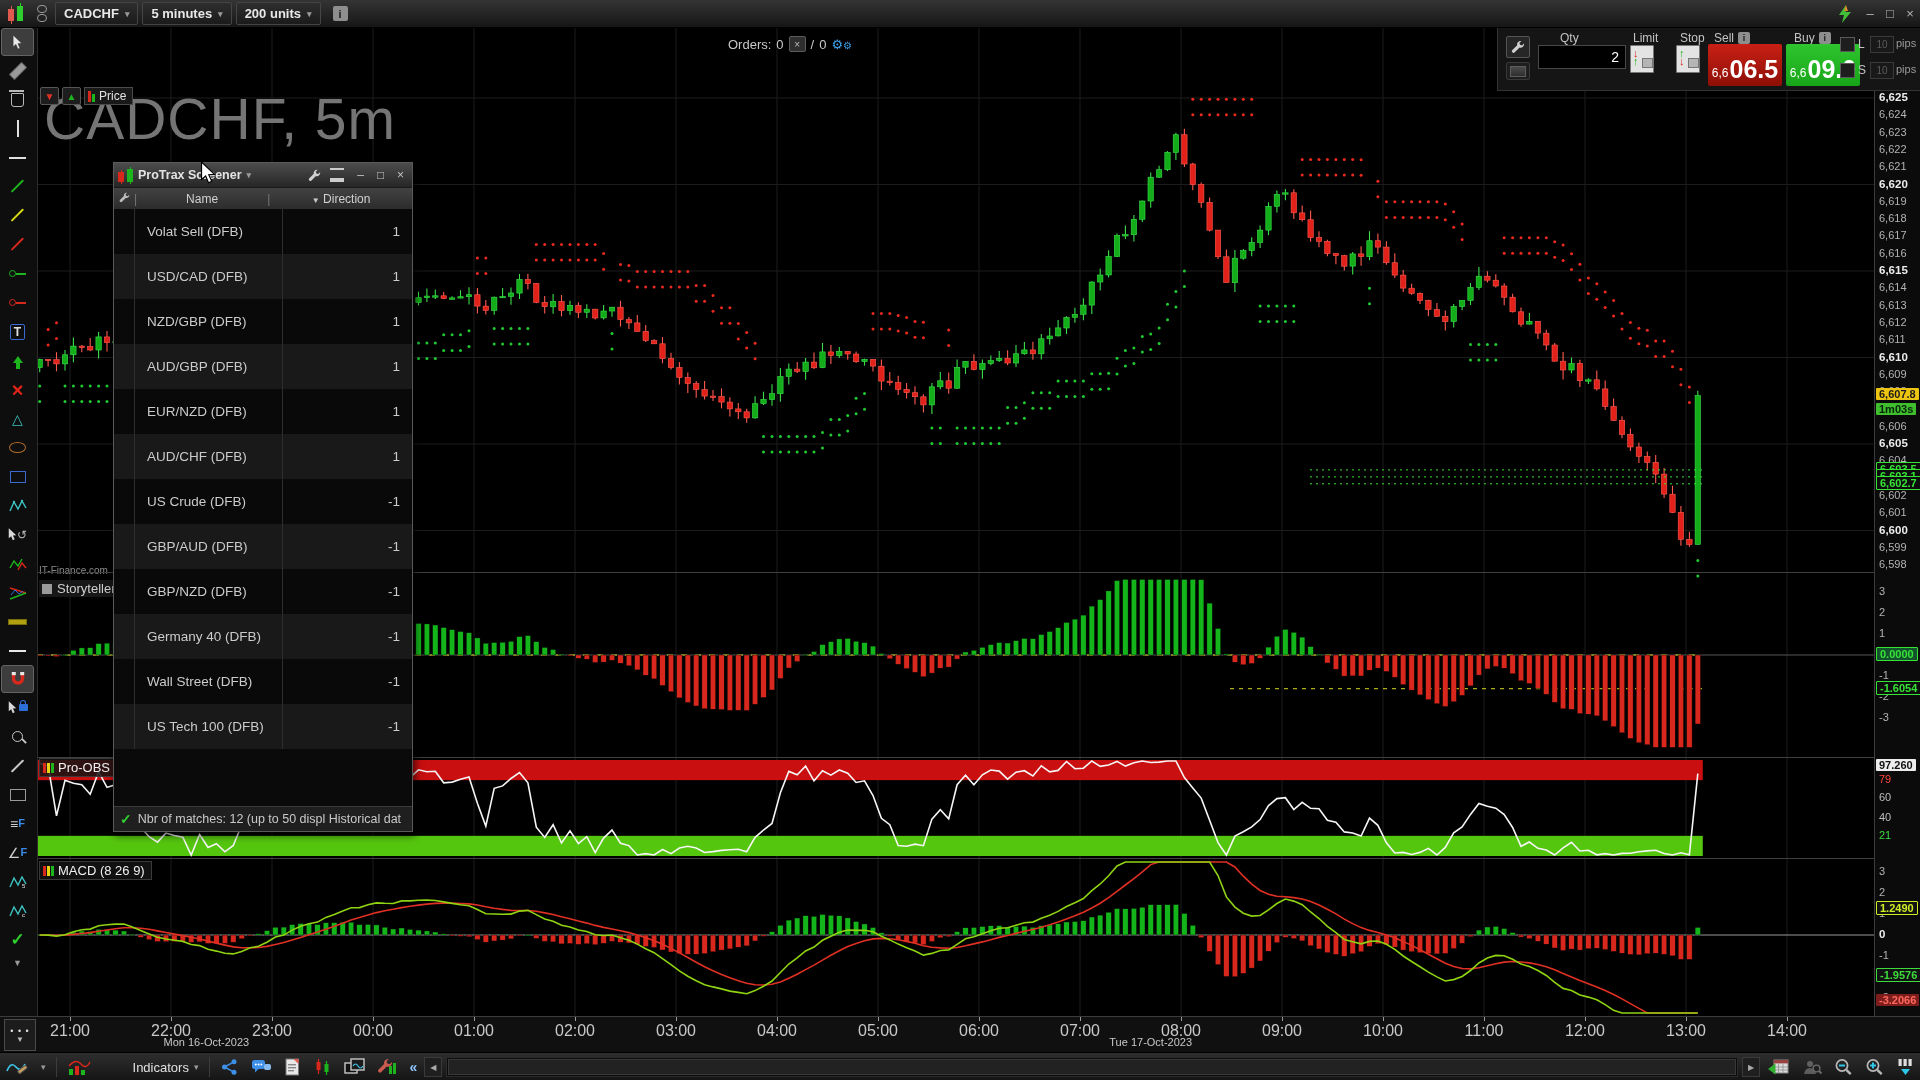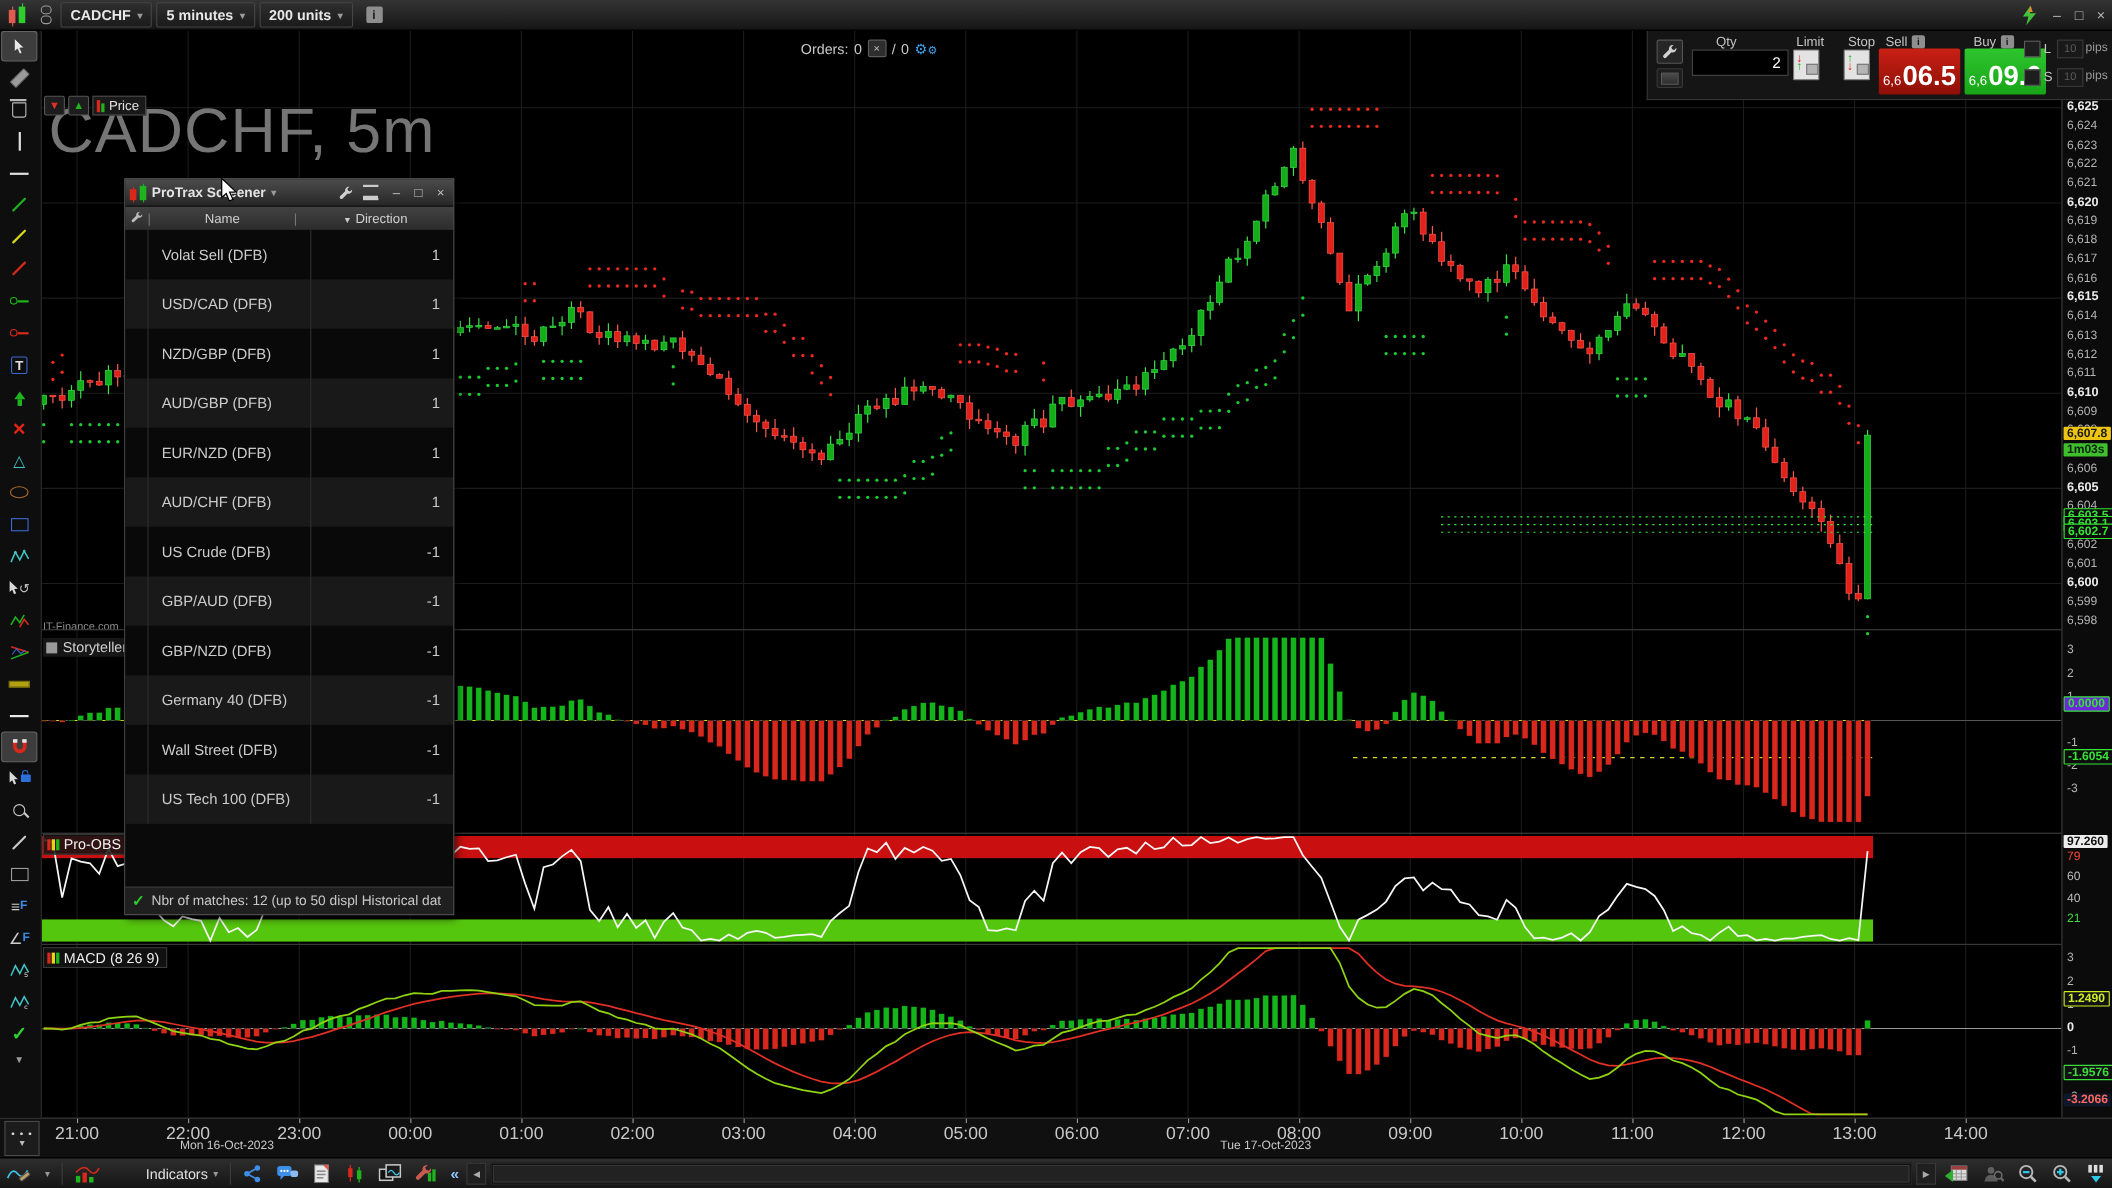--- a/index.html
+++ b/index.html
@@ -1440,26 +1440,26 @@
       <div class="axlbl " style="top: 879px;">1</div>
       <div class="axlbl bold" style="top: 900px;">0</div>
       <div class="axlbl " style="top: 921px;">-1</div>
       <div class="axlbl " style="top: 942px;">-2</div>
       <div class="axlbl " style="top: 963px;">-3</div>
       <div class="axtag" style="top: 359.56px; background: rgb(237, 196, 18); color: rgb(26, 26, 26);">6,607.8</div>
       <div class="axtag" style="top: 374.56px; background: rgb(63, 190, 46); color: rgb(7, 37, 10);">1m03s</div>
       <div class="axtag" style="top: 433.95px; background: rgb(13, 13, 13); color: rgb(53, 228, 53); border: 1px solid rgb(53, 228, 53);">6,603.5</div>
       <div class="axtag" style="top: 440.87px; background: rgb(13, 13, 13); color: rgb(53, 228, 53); border: 1px solid rgb(53, 228, 53);">6,603.1</div>
       <div class="axtag" style="top: 447.79px; background: rgb(13, 13, 13); color: rgb(53, 228, 53); border: 1px solid rgb(53, 228, 53);">6,602.7</div>
-      <div class="axtag" style="top: 605px; background: #6d28d9; color: rgb(53, 228, 53); border: 1px solid rgb(53, 228, 53);">0.0000</div>
+      <div class="axtag" style="top: 619px; background: #14532d; color: rgb(53, 228, 53); border: 1px solid rgb(53, 228, 53);">0.0000</div>
       <div class="axtag" style="top: 652.713px; background: rgb(13, 13, 13); color: rgb(53, 228, 53); border: 1px solid rgb(53, 228, 53);">-1.6054</div>
       <div class="axtag" style="top: 730.63px; background: rgb(237, 237, 237); color: rgb(17, 17, 17);">97.260</div>
       <div class="axtag" style="top: 872.771px; background: rgb(18, 18, 18); color: rgb(205, 238, 37); border: 1px solid rgb(205, 238, 37);">1.2490</div>
       <div class="axtag" style="top: 940.11px; background: rgb(18, 18, 18); color: rgb(61, 220, 61); border: 1px solid rgb(61, 220, 61);">-1.9576</div>
-      <div class="axtag" style="top: 966.339px; background: #0f172a; color: rgb(255, 106, 94);">-3.2066</div>
+      <div class="axtag" style="top: 966.339px; background: #7f1d1d; color: rgb(255, 106, 94);">-3.2066</div>
     </div>
   <div id="time-axis" class="abs">
     <div id="more-box">
       <span class="dots">• • •</span>
       <span class="chev">▼</span>
     </div>
   <div class="ttick" style="left: 70px;"></div>
       <div class="tlabel" style="left: 70px;">21:00</div>
       <div class="ttick" style="left: 171px;"></div>
       <div class="tlabel" style="left: 171px;">22:00</div>

